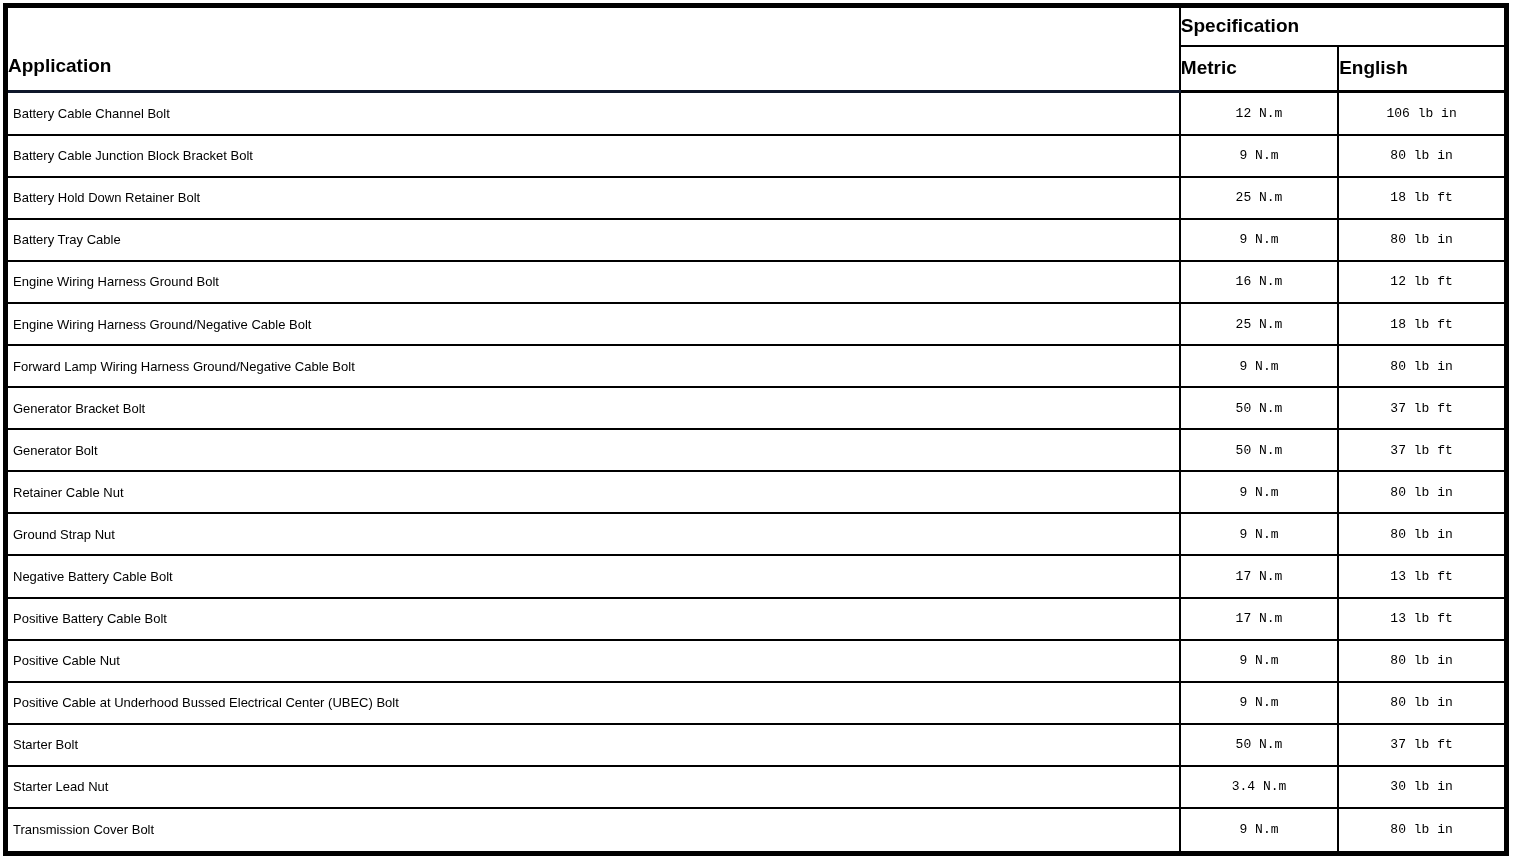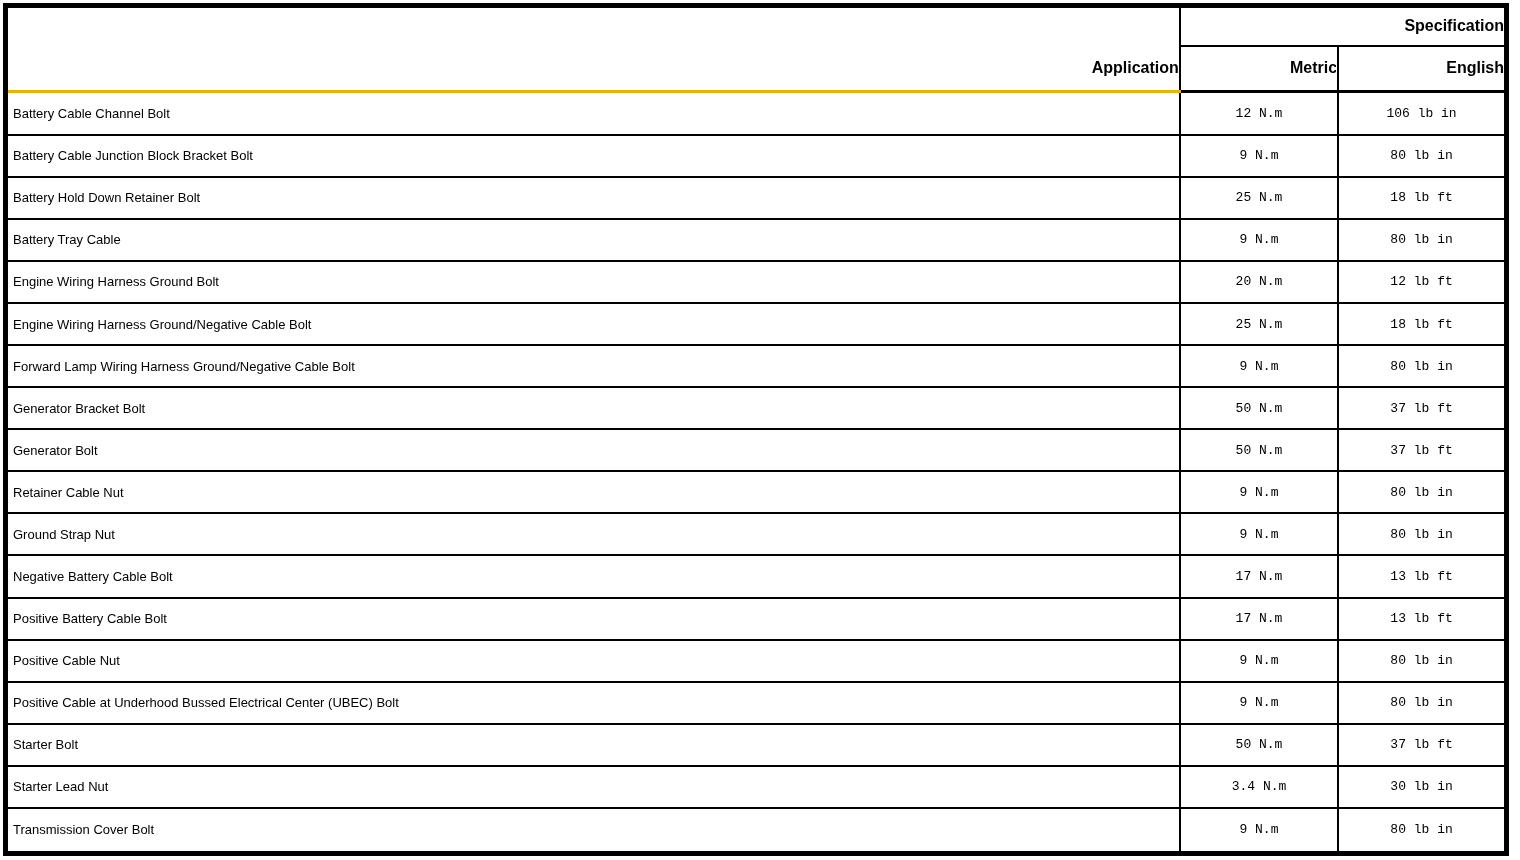--- a/index.html
+++ b/index.html
@@ -31,31 +31,31 @@
   col.col-english     { width: 168px; }
 
   th, td {
     border: 2px solid #000000;
     color: #000000;
     overflow: hidden;
     white-space: nowrap;
   }
   th {
     font-weight: bold;
-    font-size: 16px;
-    text-align: right;
+    font-size: 19px;
+    text-align: left;
     vertical-align: middle;
     padding: 0;
   }
   tr.spec-row { height: 40px; }
   tr.units-row { height: 46px; }
   th.application-header {
     vertical-align: bottom;
     padding-bottom: 13px;
-    border-bottom: 3px solid #eab308;
+    border-bottom: 3px solid #0f172a;
   }
   tr.units-row th {
     border-bottom: 3px solid #000000;
     border-radius: 18px;
   }
   td {
     font-size: 13px;
     vertical-align: middle;
   }
   td.app-cell {
@@ -103,21 +103,21 @@
     <td class="val-cell">25 N.m</td>
     <td class="val-cell">18 lb ft</td>
   </tr>
         <tr>
     <td class="app-cell">Battery Tray Cable</td>
     <td class="val-cell">9 N.m</td>
     <td class="val-cell">80 lb in</td>
   </tr>
         <tr>
     <td class="app-cell">Engine Wiring Harness Ground Bolt</td>
-    <td class="val-cell">20 N.m</td>
+    <td class="val-cell">16 N.m</td>
     <td class="val-cell">12 lb ft</td>
   </tr>
         <tr>
     <td class="app-cell">Engine Wiring Harness Ground/Negative Cable Bolt</td>
     <td class="val-cell">25 N.m</td>
     <td class="val-cell">18 lb ft</td>
   </tr>
         <tr>
     <td class="app-cell">Forward Lamp Wiring Harness Ground/Negative Cable Bolt</td>
     <td class="val-cell">9 N.m</td>

